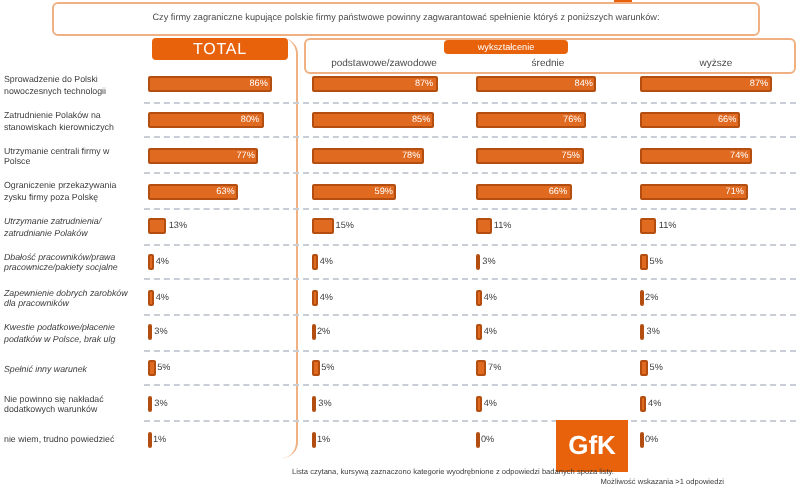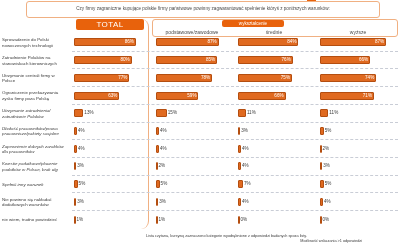--- a/index.html
+++ b/index.html
@@ -419,18 +419,19 @@
         </div>
         <div class="cell" style="left: 246px; width: 80px;">
           <div class="bar-wrap">
             <div class="bar" style="width: 1.5px;"></div>
             <div class="bar-val out" style="left: 2.5px;">0%</div>
           </div>
         </div>
       </div>
     </div>
 
+  <div class="logo">GfK</div>
 
   <div class="footer">
     <div>Lista czytana, kursywą zaznaczono kategorie wyodrębnione z odpowiedzi badanych spoza listy.</div>
     <div class="l2">Możliwość wskazania &gt;1 odpowiedzi</div>
   </div>
 </div>
 
 </body></html>

